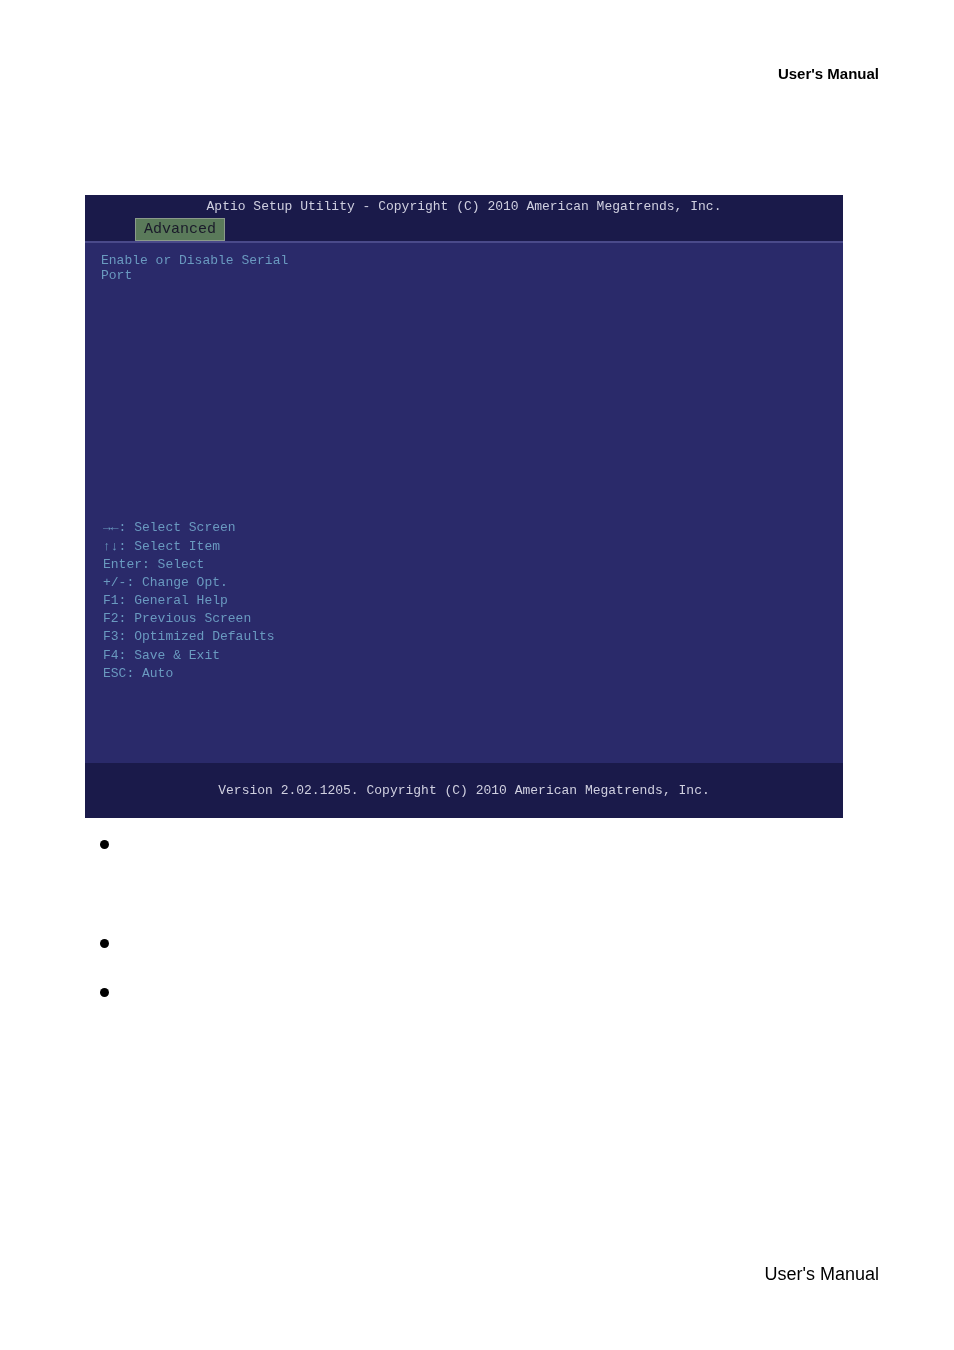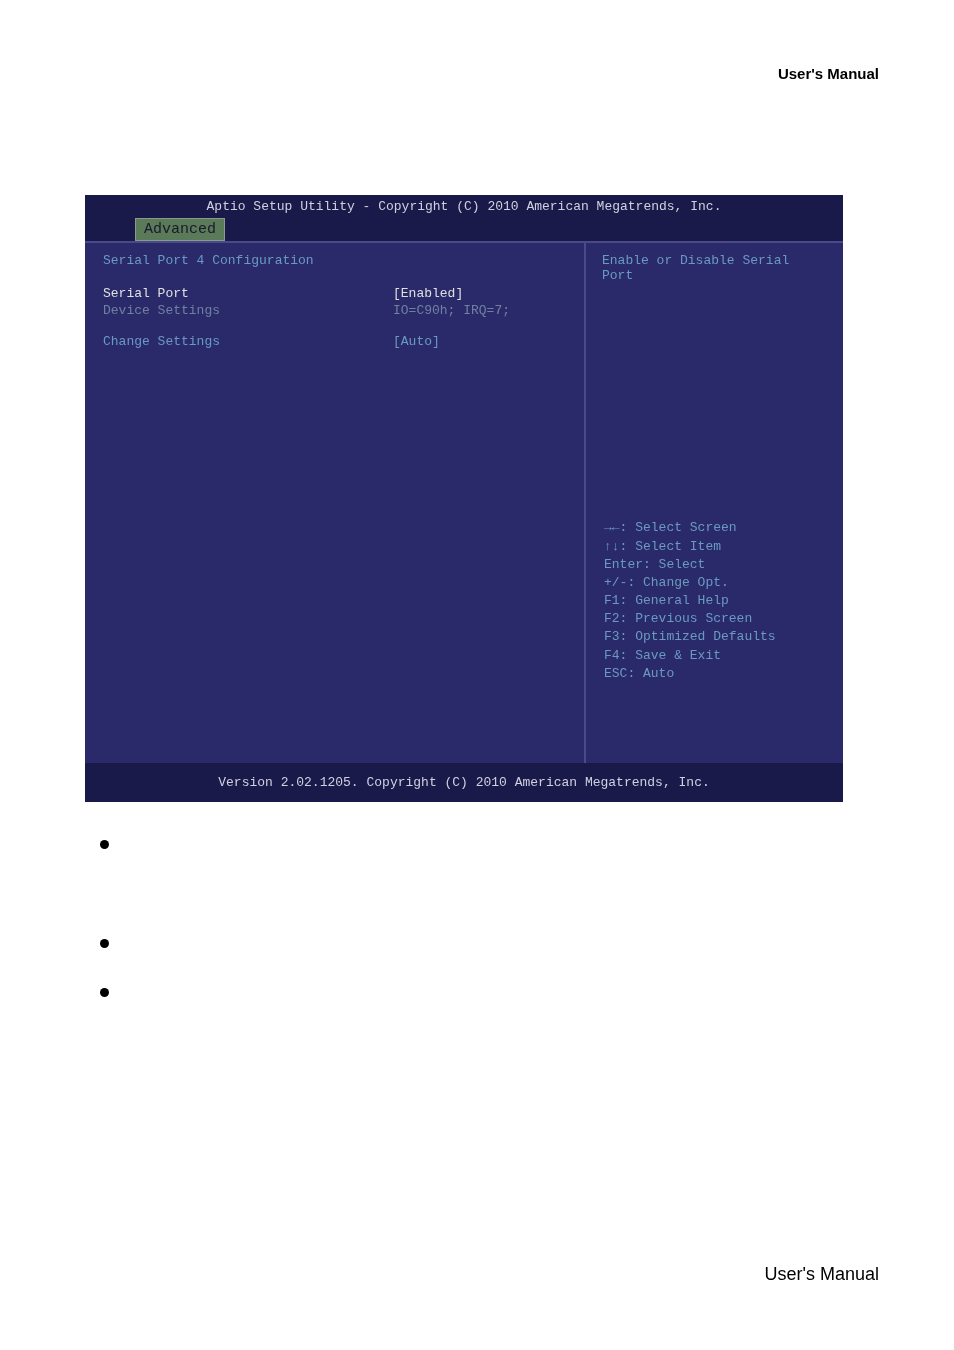--- a/index.html
+++ b/index.html
@@ -103,21 +103,21 @@
     position: absolute;
     bottom: 80px;
     left: 18px;
     color: #6a9ac0;
     line-height: 1.4;
   }
   .bios-footer {
     background: #1a1a4a;
     color: #d0d0e0;
     text-align: center;
-    padding: 12px 0;
+    padding: 20px 0;
     font-size: 13px;
   }
   .bullets {
     position: absolute;
     top: 840px;
     left: 100px;
   }
   .bullet {
     width: 9px;
     height: 9px;
@@ -138,39 +138,20 @@
 <body>
 
 <div class="page-header">User's Manual</div>
 
 <div class="bios-container">
   <div class="bios-titlebar">Aptio Setup Utility - Copyright (C) 2010 American Megatrends, Inc.</div>
   <div class="bios-tab-row">
     <div class="bios-tab">Advanced</div>
   </div>
   <div class="bios-body">
-    <div class="bios-left">
-      <div class="section-title">Serial Port 4 Configuration</div>
-
-      <div class="setting-row">
-        <div class="setting-label selected">Serial Port</div>
-        <div class="setting-value selected">[Enabled]</div>
-      </div>
-      <div class="setting-row">
-        <div class="setting-label">Device Settings</div>
-        <div class="setting-value">IO=C90h; IRQ=7;</div>
-      </div>
-
-      <div class="gap"></div>
-
-      <div class="setting-row">
-        <div class="setting-label interactive">Change Settings</div>
-        <div class="setting-value interactive">[Auto]</div>
-      </div>
-    </div>
 
     <div class="bios-right">
       <div class="help-top">Enable or Disable Serial Port</div>
       <div class="help-block">
         <div>→←: Select Screen</div>
         <div>↑↓: Select Item</div>
         <div>Enter: Select</div>
         <div>+/-: Change Opt.</div>
         <div>F1: General Help</div>
         <div>F2: Previous Screen</div>

